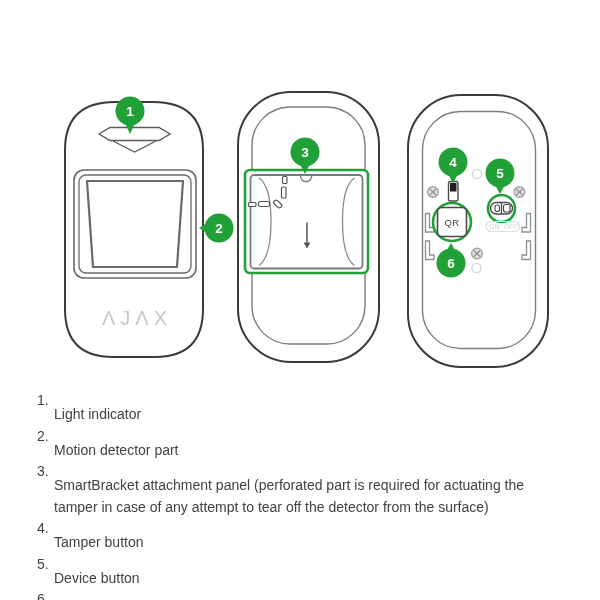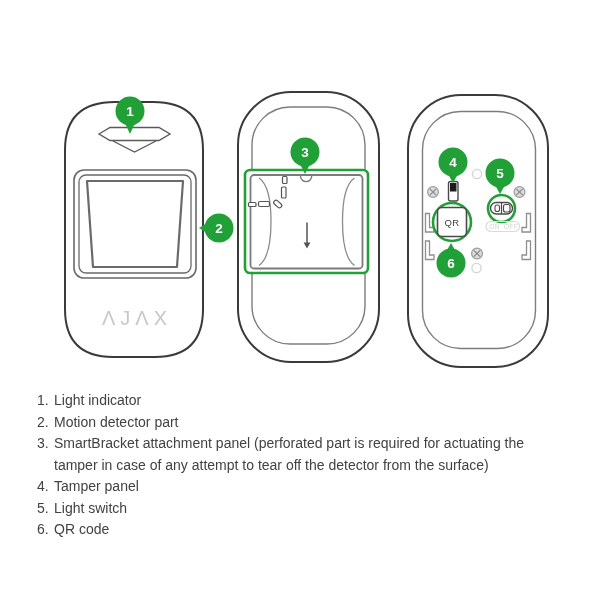--- a/index.html
+++ b/index.html
@@ -12,21 +12,21 @@
   .pin-num{font-size:13.5px;font-weight:bold;fill:#ffffff;text-anchor:middle;}
   .qr-label{font-size:9.5px;fill:#3f3f3f;text-anchor:middle;letter-spacing:0.5px;}
   .onoff-label{font-size:6.5px;fill:#d0d0d0;text-anchor:middle;letter-spacing:0.4px;}
   .ajax-logo{font-size:20px;fill:#c8c8c8;text-anchor:middle;letter-spacing:5px;}
   .legend{
     position:absolute;top:390px;left:37px;width:512px;
     color:#424242;font-size:14px;line-height:21.5px;
   }
   .legend-item{display:flex;}
   .legend-num{flex:0 0 17px;}
-  .legend-text{flex:1;}
+  .legend-text{flex:1;margin-top:14px;}
 </style>
 </head>
 <body>
 
 <svg class="figure" width="600" height="380" viewBox="0 0 600 380">
 
   <g>
     <path d="M65,150 Q65,102 115,102 L153,102 Q203,102 203,150 L203,309 Q203,357 155,357 L113,357 Q65,357 65,309 Z" fill="#ffffff" stroke="#3a3a3a" stroke-width="2"></path>
     <path d="M99,134 L110,127.5 L159,127.5 L170,134 L159,140.5 L110,140.5 Z" fill="#ffffff" stroke="#5a5a5a" stroke-width="1.4"></path>
     <path d="M113,141 L134.5,152 L156,141" fill="none" stroke="#5a5a5a" stroke-width="1.4"></path>
@@ -156,23 +156,23 @@
   <div class="legend-item">
     <span class="legend-num">2.</span>
     <span class="legend-text">Motion detector part</span>
   </div>
   <div class="legend-item">
     <span class="legend-num">3.</span>
     <span class="legend-text">SmartBracket attachment panel (perforated part is required for actuating the tamper in case of any attempt to tear off the detector from the surface)</span>
   </div>
   <div class="legend-item">
     <span class="legend-num">4.</span>
-    <span class="legend-text">Tamper panel</span>
+    <span class="legend-text">Tamper button</span>
   </div>
   <div class="legend-item">
     <span class="legend-num">5.</span>
-    <span class="legend-text">Light switch</span>
+    <span class="legend-text">Device button</span>
   </div>
   <div class="legend-item">
     <span class="legend-num">6.</span>
     <span class="legend-text">QR code</span>
   </div>
 </div>
 
 </body></html>

